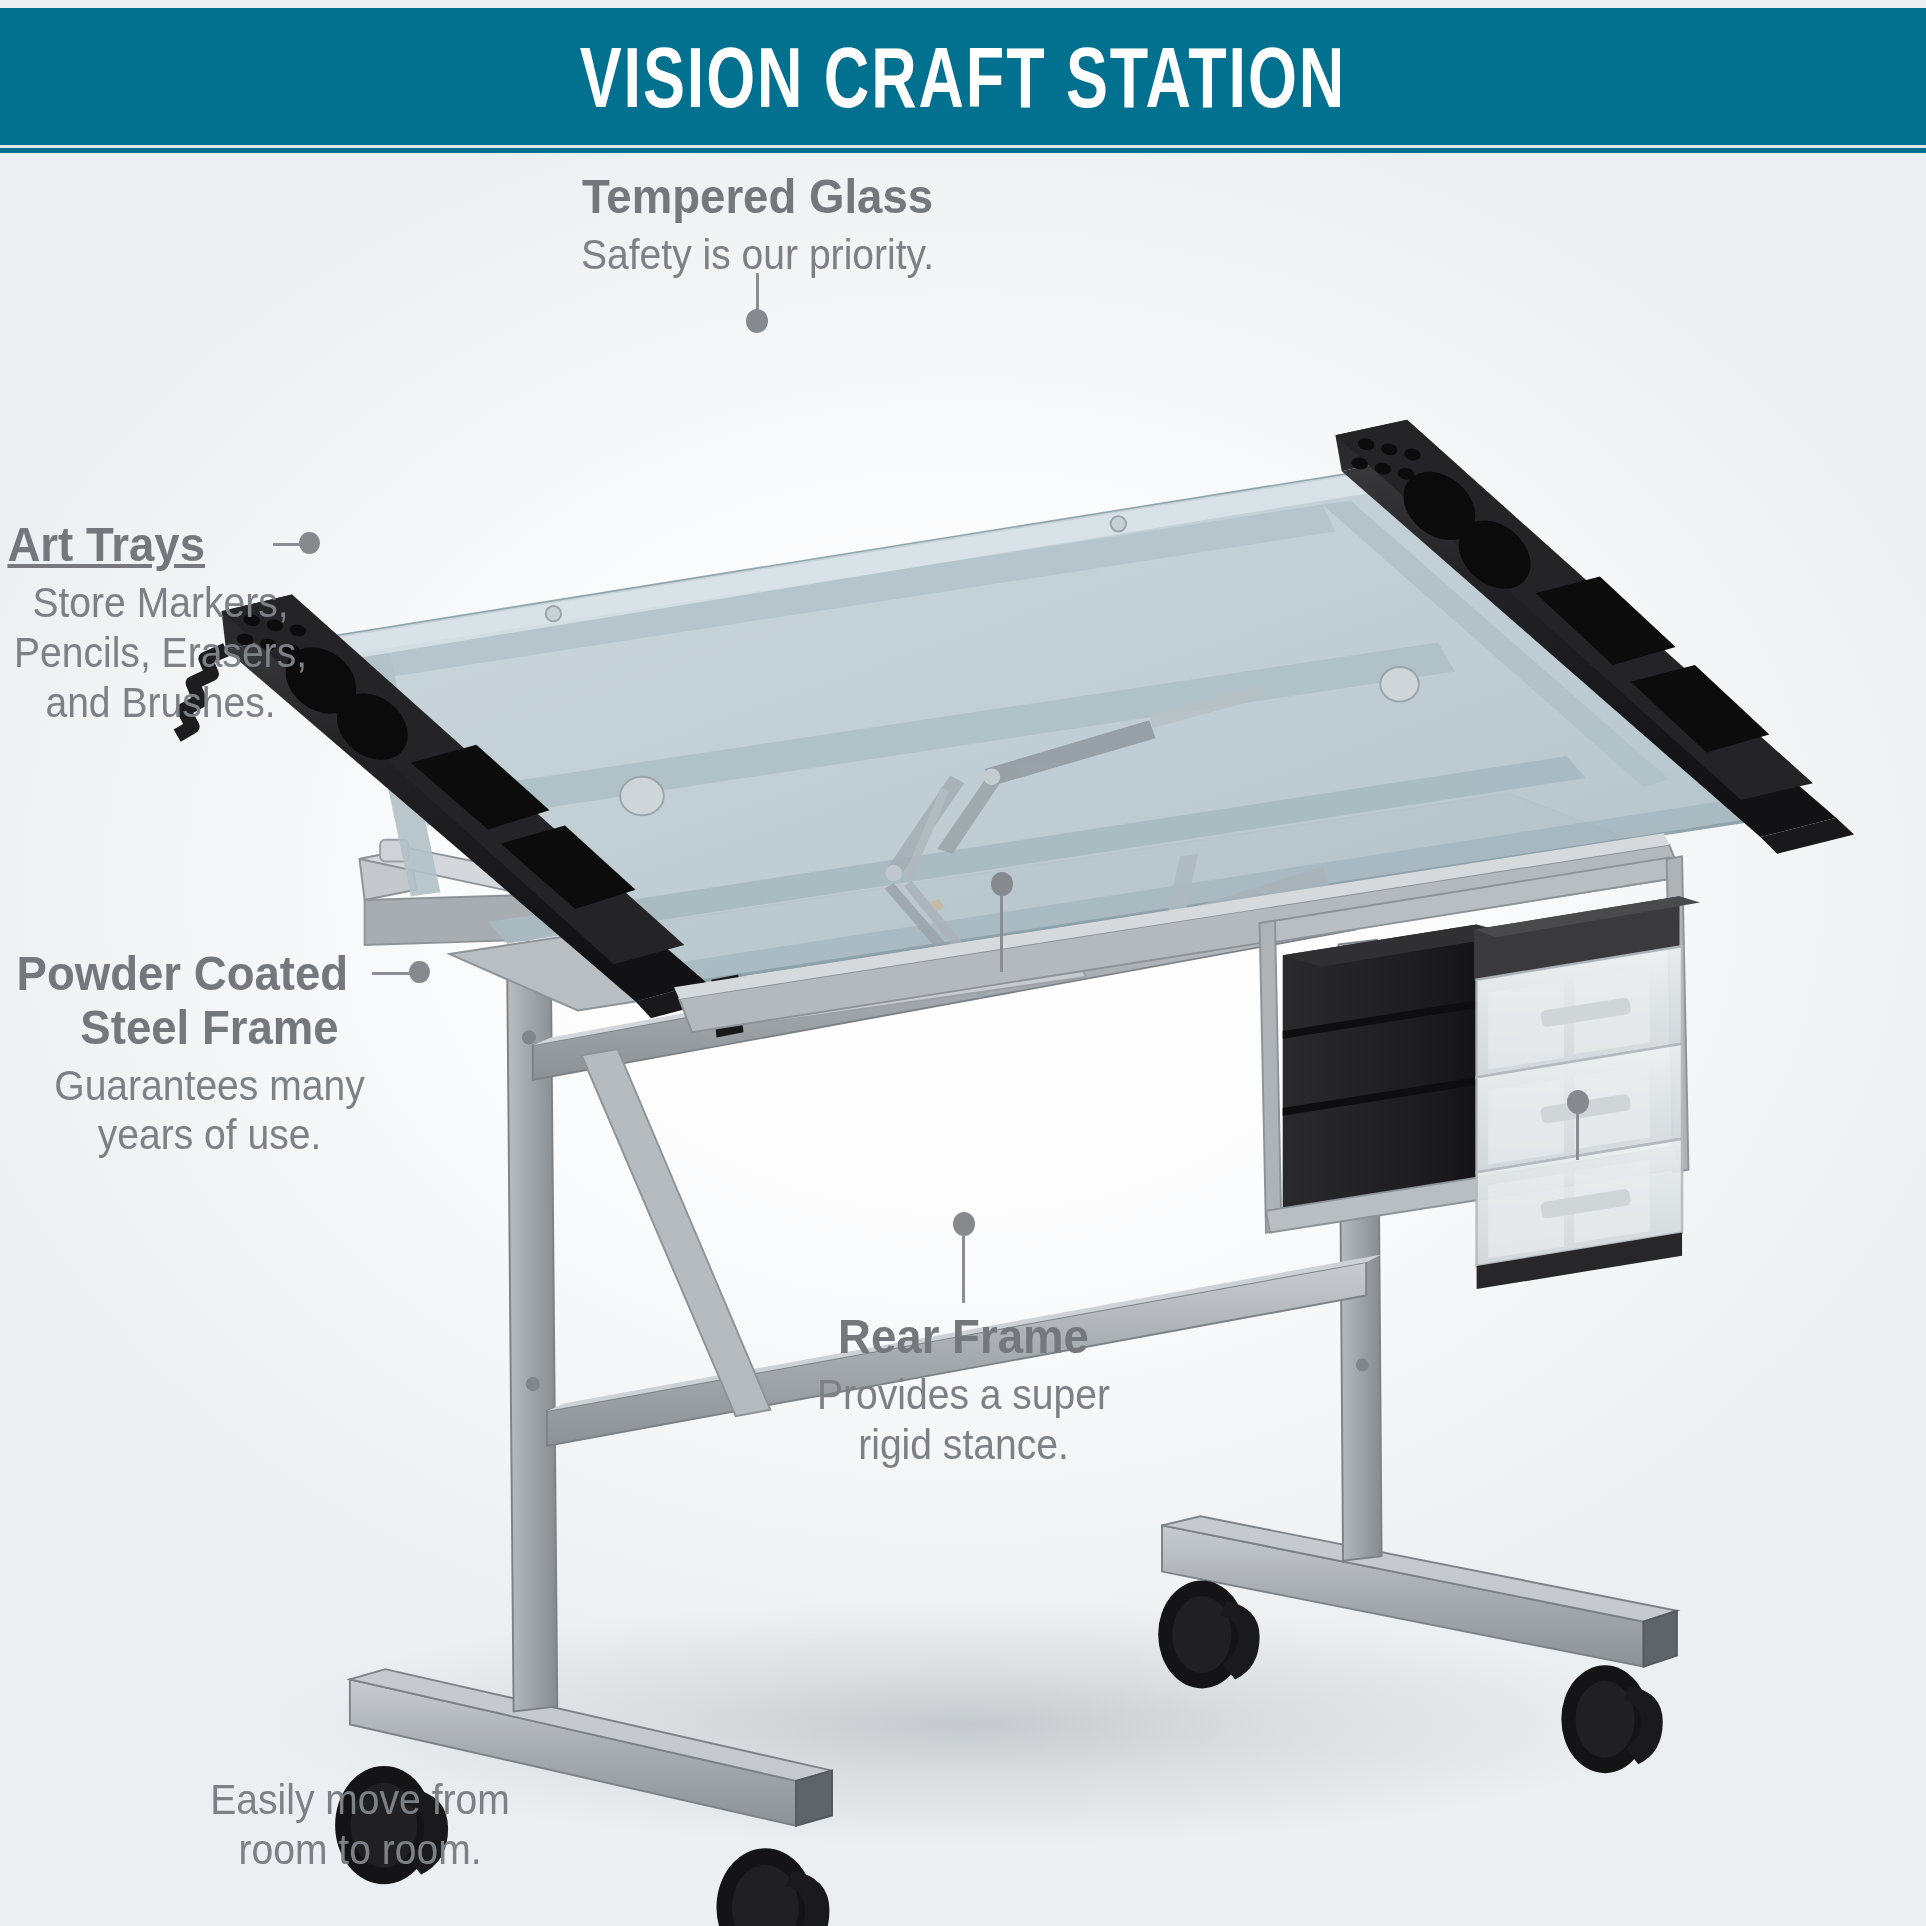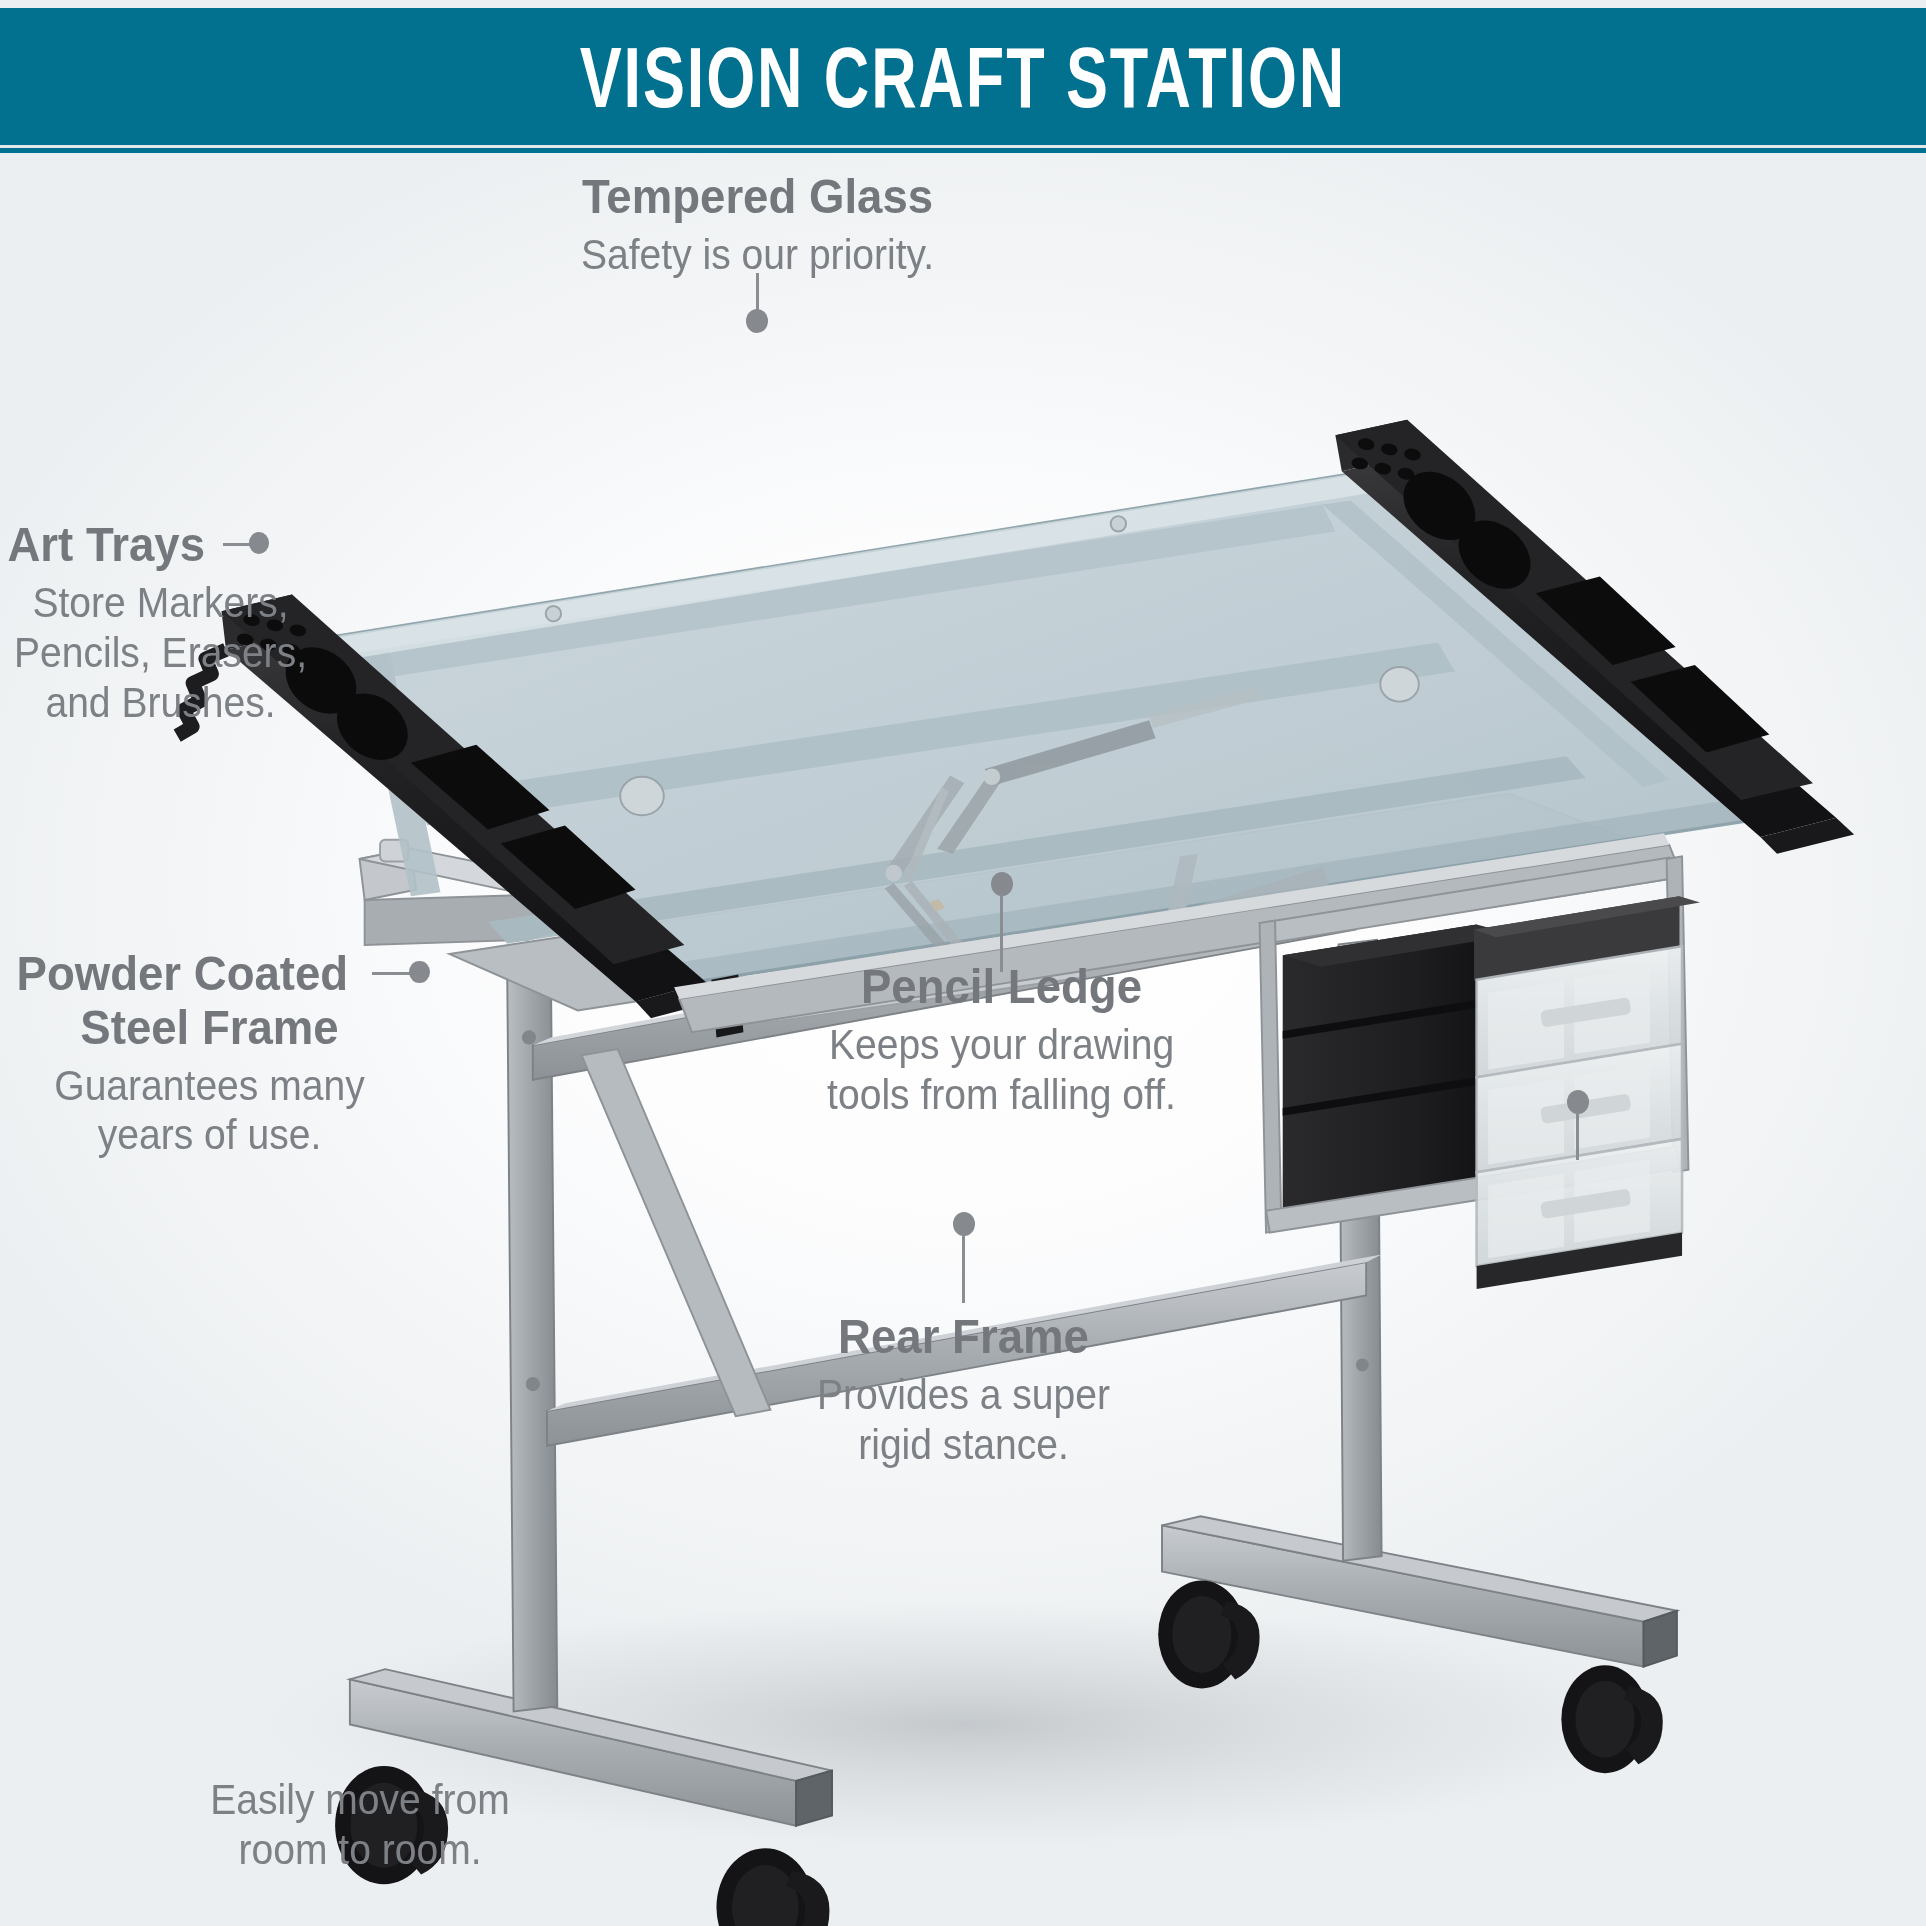--- a/index.html
+++ b/index.html
@@ -328,21 +328,21 @@
   </svg>
 
   <div class="callout c-center" style="left:488px;top:172px;width:539px;">
     <div class="ttl">Tempered Glass</div>
     <div class="sub">Safety is our priority.</div>
   </div>
   <div class="lead-v" style="left:756px;top:273px;height:40px;"></div>
   <div class="dot" style="left:746px;top:309px;"></div>
 
   <div class="callout" style="left:0px;top:520px;width:321px;text-align:center;">
-    <div class="ttl-row" style="justify-content:flex-start;">
+    <div class="ttl-row" style="justify-content:space-between;text-decoration:underline;">
       <div class="ttl">Art Trays</div>
       <div style="position:relative;width:48px;height:5.1px;margin-left:10.3px;">
         <div class="lead-h" style="left:0;top:0.6px;width:29.5px;"></div>
         <div class="dot" style="left:26px;top:-10.3px;width:20.5px;height:22px;"></div>
       </div>
     </div>
     <div class="sub">Store Markers,</div>
     <div class="sub" style="margin-top:0;">Pencils, Erasers,</div>
     <div class="sub" style="margin-top:0;">and Brushes.</div>
   </div>
@@ -355,25 +355,20 @@
         <div class="dot" style="left:37px;top:-10.3px;width:20.5px;height:22px;"></div>
       </div>
     </div>
     <div class="ttl" style="margin-top:3.9px;">Steel Frame</div>
     <div class="sub">Guarantees many</div>
     <div class="sub" style="margin-top:0;">years of use.</div>
   </div>
 
   <div class="dot" style="left:991px;top:872px;"></div>
   <div class="lead-v" style="left:1000px;top:894px;height:78px;"></div>
-  <div class="callout c-center" style="left:751px;top:962px;width:501px;">
-    <div class="ttl">Pencil Ledge</div>
-    <div class="sub">Keeps your drawing</div>
-    <div class="sub" style="margin-top:0;">tools from falling off.</div>
-  </div>
 
   <div class="dot" style="left:1567px;top:1090px;"></div>
   <div class="lead-v" style="left:1576px;top:1112px;height:48px;"></div>
 
   <div class="dot" style="left:953px;top:1212px;"></div>
   <div class="lead-v" style="left:962px;top:1234px;height:69px;"></div>
   <div class="callout c-center" style="left:726px;top:1296px;width:475px;margin-top:16px;">
     <div class="ttl">Rear Frame</div>
     <div class="sub">Provides a super</div>
     <div class="sub" style="margin-top:0;">rigid stance.</div>

